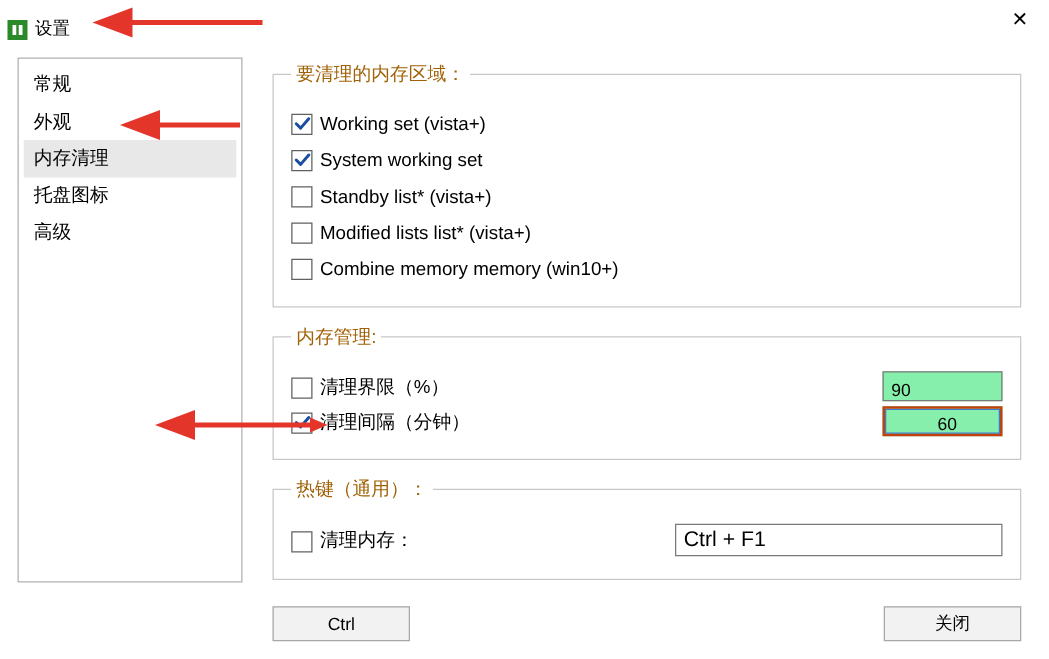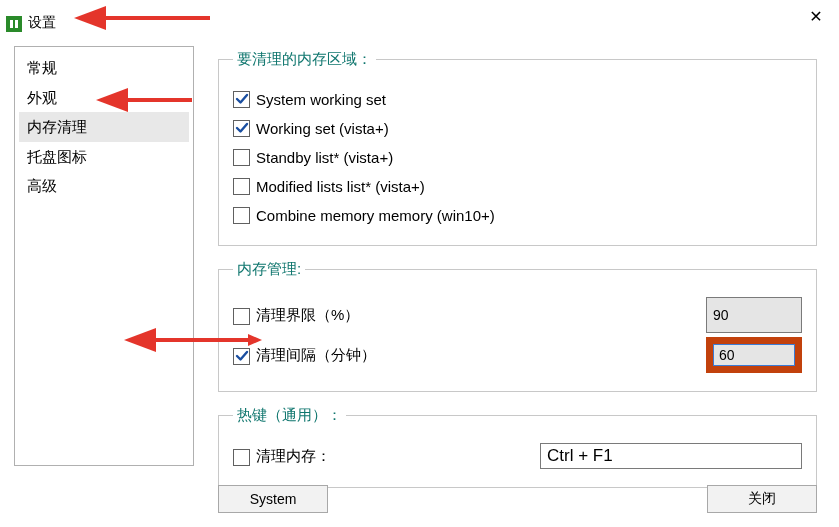--- a/index.html
+++ b/index.html
@@ -90,21 +90,21 @@
 
   fieldset {
     border: 1px solid #c8c8c8;
     margin: 0 8px 14px 0;
     padding: 14px 14px 14px 14px;
     position: relative;
   }
   legend {
     padding: 0 4px;
     font-size: 15px;
-    color: #0f766e;
+    color: #a16207;
   }
 
   .row {
     display: flex;
     align-items: center;
     margin: 3px 0;
     min-height: 26px;
   }
   .cb {
     width: 17px; height: 17px;
@@ -129,29 +129,30 @@
   .lbl { font-size: 15px; }
 
   .mmrow {
     display: flex;
     align-items: center;
     margin: 4px 0;
   }
   .mmrow .left { display: flex; align-items: flex-end; flex: 1; }
   .num-box {
     width: 96px;
-    height: 36px;
+    height: 24px;
     border: 1px solid #7a7a7a;
     display: flex;
-    align-items: center;
-    background: #e5e5e5;
+    align-items: flex-end;
+    background: #86efac;
   }
   .num-box.focused {
-    border: 7px solid #c2410c;
+    border: 2px solid #c2410c;
     box-shadow: 0 0 0 1px #3a7bd5 inset;
+    padding-left: 36px;
   }
   .num-val {
     flex: 1;
     border: none;
     padding: 0 6px;
     font-size: 14px;
     font-family: inherit;
     outline: none;
     background: transparent;
   }
@@ -214,29 +215,29 @@
     <div class="content">
 
       <fieldset>
         <legend>要清理的内存区域：</legend>
         <div class="row">
           <span class="cb checked">
               <svg viewBox="0 0 14 14">
                 <polyline points="2,7 5.5,10.5 12,3"></polyline>
               </svg>
             </span>
-          <span class="lbl">System working set</span>
+          <span class="lbl">Working set (vista+)</span>
         </div>
         <div class="row">
           <span class="cb checked">
               <svg viewBox="0 0 14 14">
                 <polyline points="2,7 5.5,10.5 12,3"></polyline>
               </svg>
             </span>
-          <span class="lbl">Working set (vista+)</span>
+          <span class="lbl">System working set</span>
         </div>
         <div class="row">
           <span class="cb"></span>
           <span class="lbl">Standby list* (vista+)</span>
         </div>
         <div class="row">
           <span class="cb"></span>
           <span class="lbl">Modified lists list* (vista+)</span>
         </div>
         <div class="row">
@@ -278,21 +279,21 @@
         <div class="mmrow">
           <div class="left">
             <span class="cb"></span>
             <span class="lbl">清理内存：</span>
           </div>
           <input class="text-box" value="Ctrl + F1" style="">
         </div>
       </fieldset>
 
       <div class="footer">
-        <button class="btn">System</button>
+        <button class="btn">Ctrl</button>
         <button class="btn">关闭</button>
       </div>
 
     </div>
   </div>
 </div>
 
 <div class="arrow" style="left:90px; top:8px;">
   <svg width="130" height="20">
       <defs>

